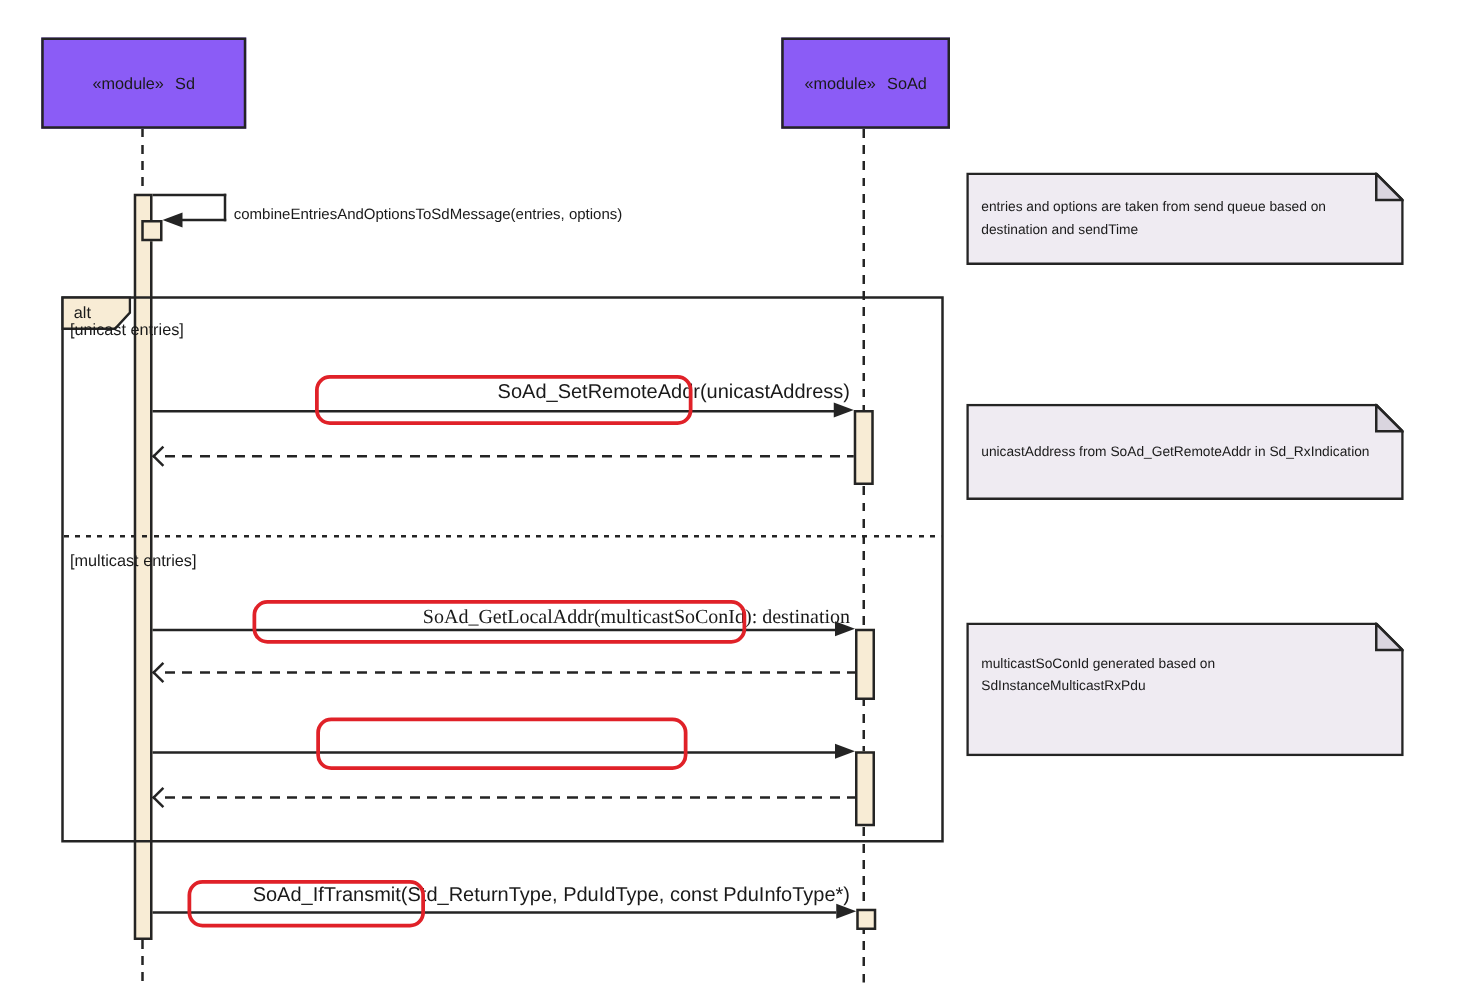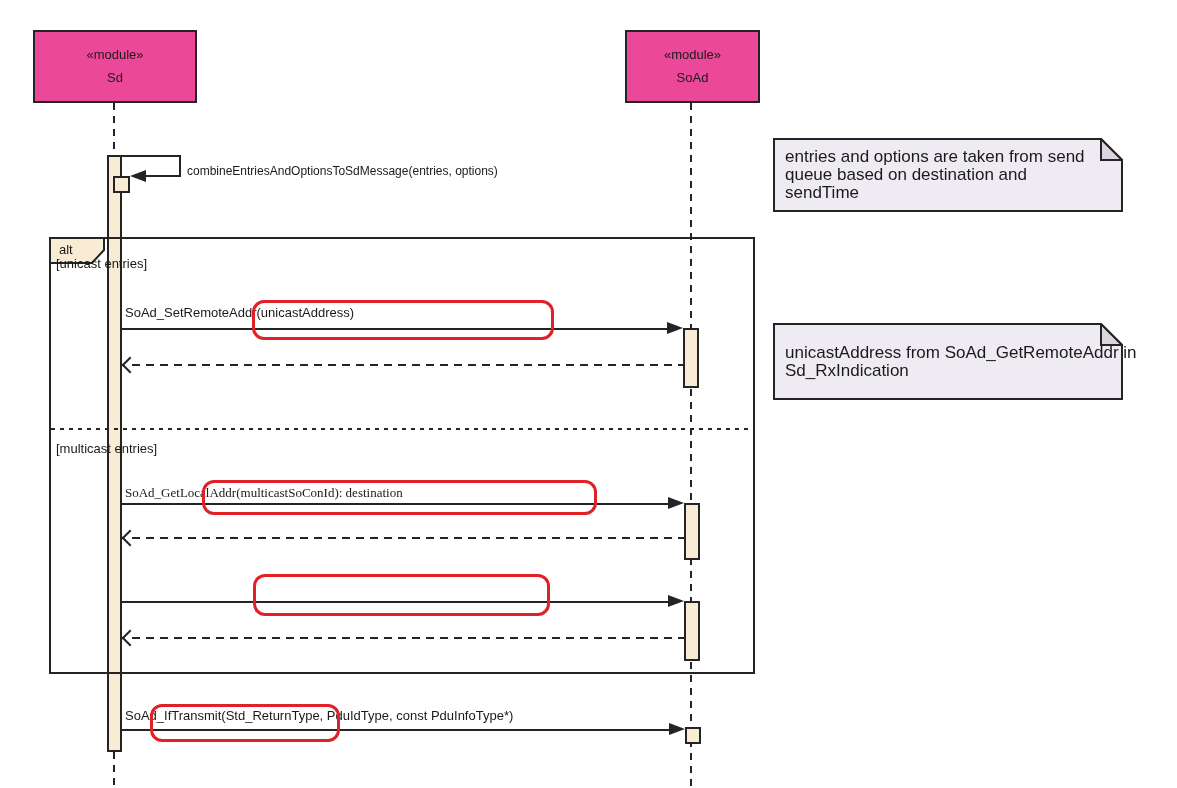--- a/index.html
+++ b/index.html
@@ -1,22 +1,22 @@
 <!DOCTYPE html>
 <html><head>
 <meta charset="utf-8">
 <style>
   * { box-sizing: border-box; margin: 0; padding: 0; }
   html,body { background:#fff; }
   body { font-family: "Liberation Sans", sans-serif; color:#1a1a1a; }
   .canvas { position:relative; width:1177px; height:788px; background:#fff; overflow:hidden; }
 
   
-  .actor-box { position:absolute; background:#ec4899; border:2px solid #242424;
-               display:flex; flex-direction:column; align-items:center; justify-content:center;
+  .actor-box { position:absolute; background:#8b5cf6; border:2px solid #242424;
+               display:flex; flex-direction:row; align-items:center; justify-content:center;
                gap:9px; font-size:13px; }
   .actor-box .stereo, .actor-box .aname { line-height:14px; }
 
   
   .dash-v { position:absolute; width:2px;
             background:repeating-linear-gradient(to bottom,#242424 0 7px,transparent 7px 13px); }
 
   
   .act { position:absolute; background:#F8ECD5; border:2px solid #242424; }
 
@@ -41,33 +41,33 @@
            border-right:16px solid #242424; }
   .chev-l { position:absolute; width:12px; height:12px;
             border-left:2px solid #242424; border-bottom:2px solid #242424;
             transform:rotate(45deg); }
 
   
   .frame { position:absolute; border:2px solid #242424; z-index:4; }
   .guard { position:absolute; font-size:13px; z-index:5; }
 
   
-  .msg-label { position:absolute; left:122px; width:561px; text-align:left;
-               font-size:13px; z-index:6; }
+  .msg-label { position:absolute; left:122px; width:561px; text-align:right;
+               font-size:16px; z-index:6; }
   .msg-label span { background:#fff; padding:0 3px; }
   .self-label { position:absolute; font-size:12px; z-index:6; }
 
   
   .red-box { position:absolute; border:3px solid #E02128; border-radius:12px;
              background:transparent; z-index:10; }
 
   
   .note { position:absolute; z-index:6; }
   .note svg { position:absolute; left:0; top:0; }
-  .note-text { position:absolute; left:12px; right:34px; font-size:17px; line-height:18px; }
+  .note-text { position:absolute; left:12px; right:34px; font-size:11px; line-height:18px; }
   .note-text.centered { top:50%; transform:translateY(-50%); }
 
   .z2 { z-index:2; } .z3 { z-index:3; } .z6 { z-index:6; }
 </style>
 </head>
 <body>
 
 <div class="canvas">
 
   <div class="dash-v" style="left:113px; top:103px; height:53px;"></div>
@@ -145,14 +145,21 @@
   </div>
 
   <div class="note" style="left:773px; top:323px; width:418px; height:77px;">
     <svg width="350" height="77">
       <polygon points="1,1 328,1 349,22 349,76 1,76" fill="#EFEBF2" stroke="#242424" stroke-width="2"></polygon>
       <polygon points="328,1 349,22 328,22" fill="#DAD5DF" stroke="#242424" stroke-width="2"></polygon>
     </svg>
     <div class="note-text centered">unicastAddress from SoAd_GetRemoteAddr in Sd_RxIndication</div>
   </div>
 
+  <div class="note" style="left:773px; top:498px; width:350px; height:107px;">
+    <svg width="350" height="107">
+      <polygon points="1,1 328,1 349,22 349,106 1,106" fill="#EFEBF2" stroke="#242424" stroke-width="2"></polygon>
+      <polygon points="328,1 349,22 328,22" fill="#DAD5DF" stroke="#242424" stroke-width="2"></polygon>
+    </svg>
+    <div class="note-text" style="top:24px;">multicastSoConId generated based on SdInstanceMulticastRxPdu</div>
+  </div>
 
 </div>
 
 </body></html>

